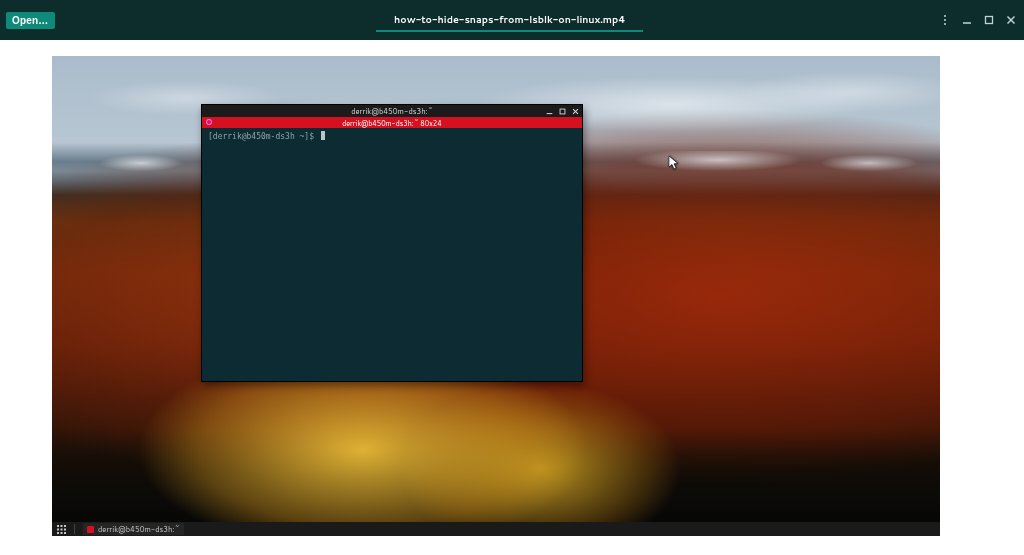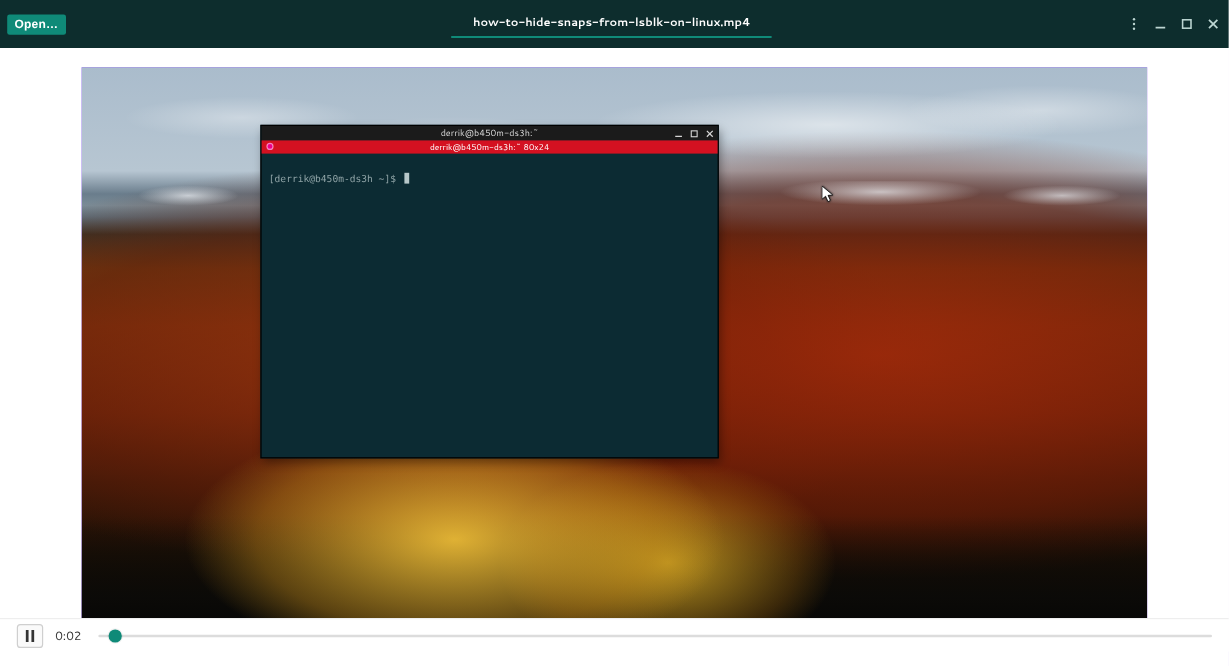--- a/index.html
+++ b/index.html
@@ -73,25 +73,25 @@
 
   
   .video-area {
     position: relative;
     width: 100%;
     height: 503px;
     background: #fff;
   }
   .video-frame {
     position: absolute;
-    left: 68px;
+    left: 52px;
     top: 16px;
     width: 888px;
     height: 480px;
-    background: #8b5cf6;
+    background: #be185d;
     overflow: hidden;
   }
 
   
   .wallpaper {
     position: absolute; inset: 0;
     background:
       
       radial-gradient(ellipse 300px 140px at 35% 82%, rgba(255,205,60,.85), rgba(210,150,30,.4) 55%, rgba(0,0,0,0) 75%),
       radial-gradient(ellipse 180px 110px at 55% 86%, rgba(240,190,40,.75), rgba(170,110,15,.3) 60%, rgba(0,0,0,0) 78%),
@@ -179,21 +179,21 @@
     justify-content:center;
     position:relative;
   }
   .term-subtitle .badge{
     position:absolute; left:4px; top:2px; width:6px; height:6px;
     border-radius:50%; background:#e08; border:1px solid rgba(255,255,255,.5);
     font-size:0;
   }
   .term-body{
     flex:1;
-    padding:16px 6px;
+    padding:3px 6px;
     font-family: "DejaVu Sans Mono","Menlo",monospace;
     font-size:8px;
     color:#8fa3a6;
     line-height:11px;
     position:relative;
   }
   .term-body .prompt::after{
     content:"";
     display:inline-block;
     width:4px;height:9px;
@@ -368,27 +368,13 @@
       </span>
       <span class="divider"></span>
       <div class="task">
         <span class="task-icon"></span>
         <span>derrik@b450m-ds3h:~</span>
       </div>
     </div>
 
   </div>
 
-  <div class="controls-bar">
-    <button class="play-btn">
-      <svg width="8" height="10" viewBox="0 0 8 10" fill="#333">
-        <rect x="0.5" y="0" width="2.3" height="10"></rect>
-          <rect x="5.2" y="0" width="2.3" height="10"></rect>
-      </svg>
-    </button>
-    <span class="time-label">0:02</span>
-    <div class="seek">
-      <div class="seek-track">
-        <div class="seek-thumb" id="seek-thumb" style="left: 1.5%;"></div>
-      </div>
-    </div>
-  </div>
 </div>
 
 </body></html>

